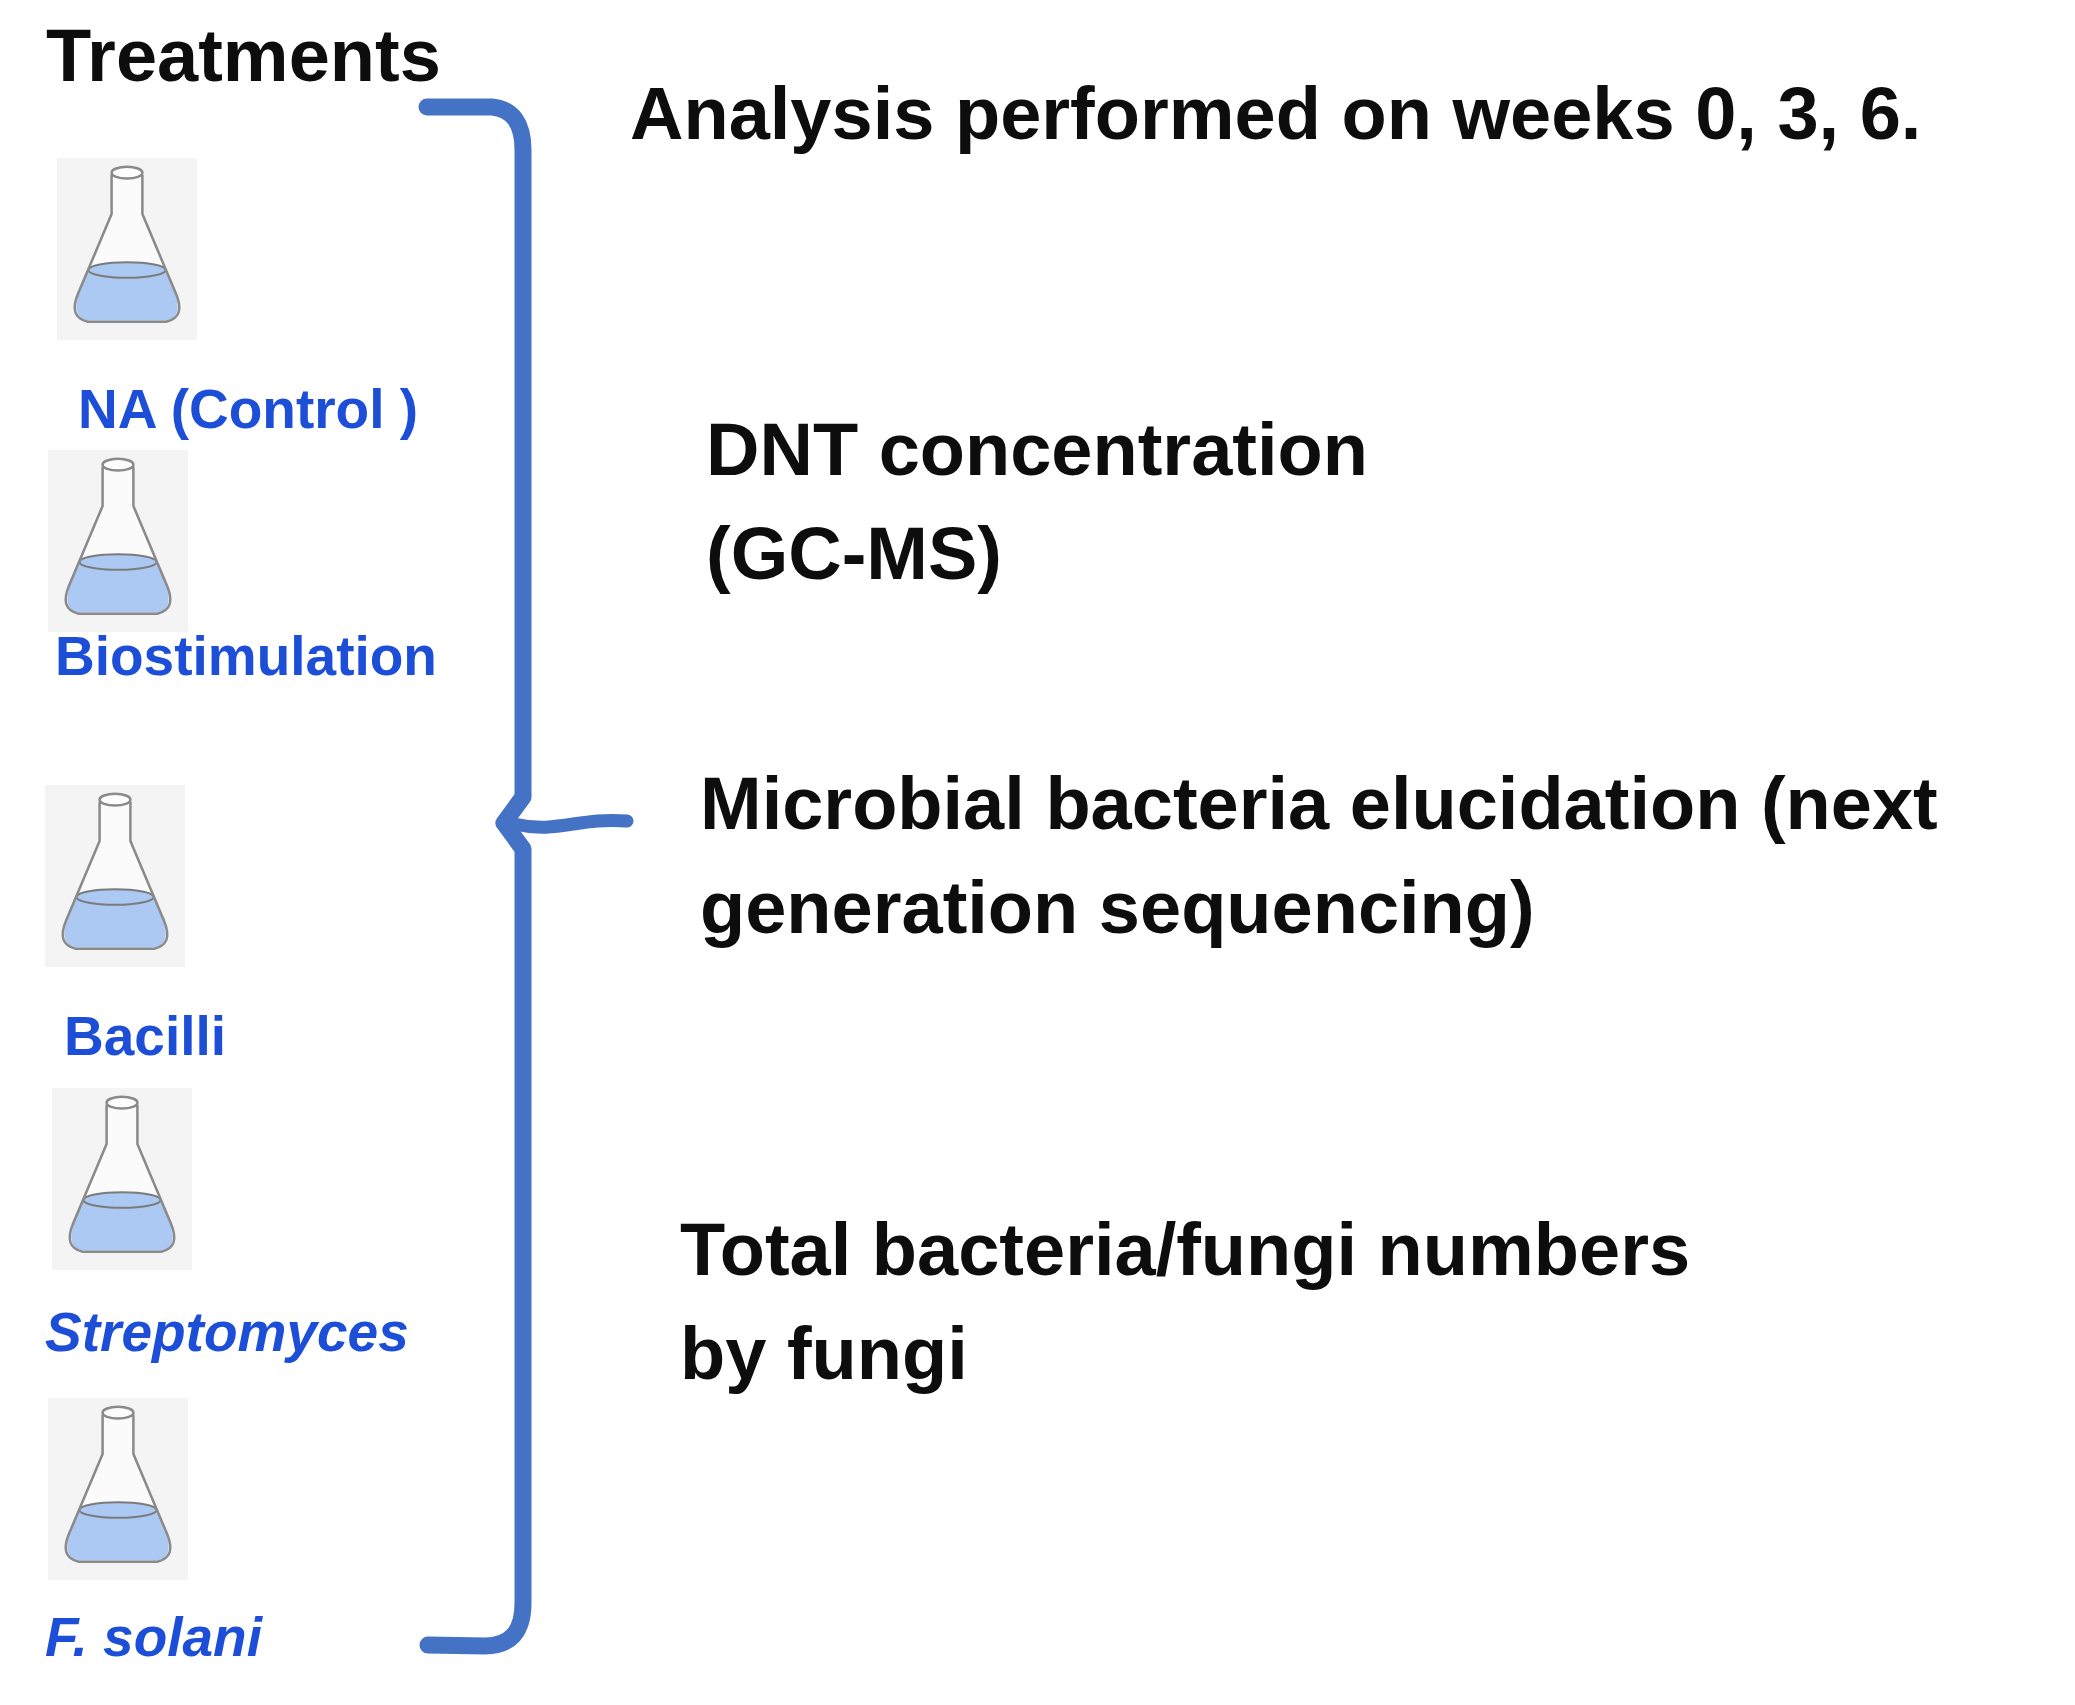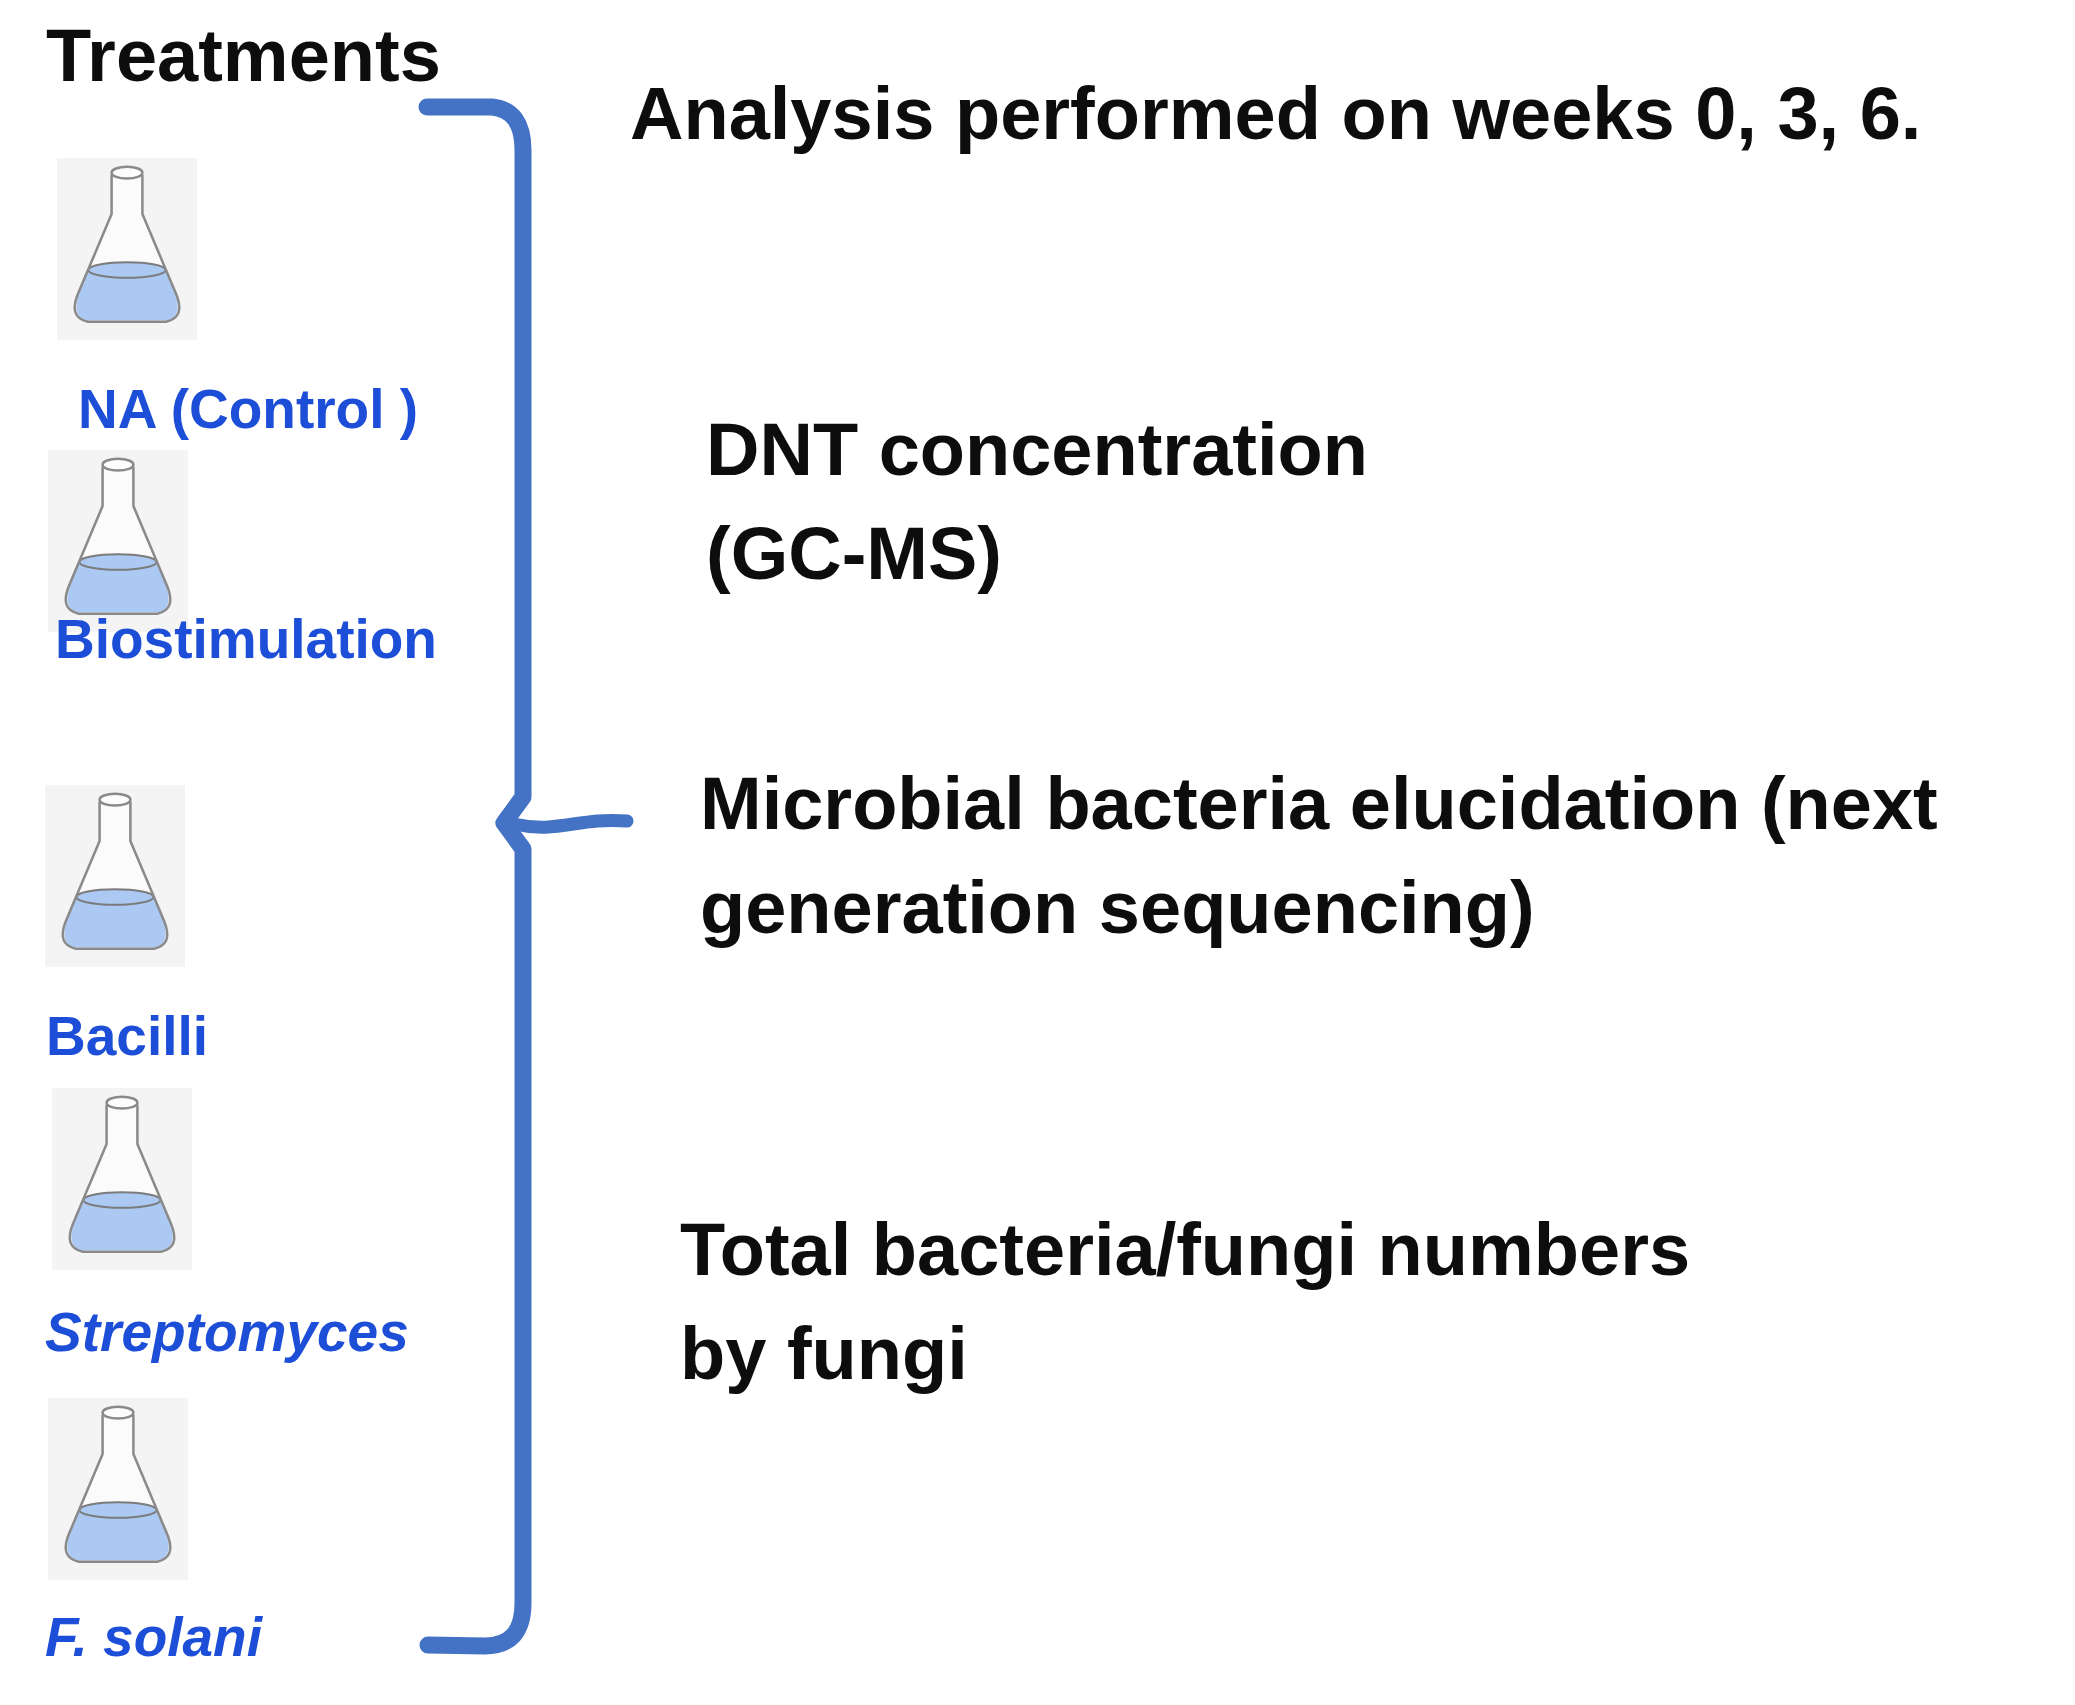--- a/index.html
+++ b/index.html
@@ -74,33 +74,33 @@
   <div class="flask-wrap" style="left:48px;top:450px;">
     <svg viewBox="0 0 100 130" preserveAspectRatio="none">
       <rect x="0" y="0" width="100" height="130" style="fill:var(--flask-bg,#f4f4f4)"></rect>
       <path d="M 39,12 L 39,40 L 15,97 Q 8,114 22,117 L 78,117 Q 92,114 85,97 L 61,40 L 61,12 Z" style="fill:#fbfbfb" stroke="none"></path>
       <path d="M 22.4,80 L 16,96 Q 9.5,113.5 22,116.1 L 78,116.1 Q 90.5,113.5 84,96 L 77.6,80 Q 50,87.5 22.4,80 Z" style="fill:var(--flask-liquid,#abc9f2)" stroke="none"></path>
       <ellipse cx="50" cy="80" rx="27.6" ry="5.6" style="fill:var(--flask-liquid,#abc9f2);stroke:var(--flask-liquid-edge,#7b7b7b)" stroke-width="1.4"></ellipse>
       <path d="M 39,12 L 39,40 L 15,97 Q 8,114 22,117 L 78,117 Q 92,114 85,97 L 61,40 L 61,12" fill="none" style="stroke:var(--flask-outline,#8a8a8a)" stroke-width="1.8" stroke-linejoin="round"></path>
       <ellipse cx="50" cy="10.5" rx="11" ry="4.2" style="fill:#fdfdfd;stroke:var(--flask-outline,#8a8a8a)" stroke-width="1.8"></ellipse>
     </svg>
   </div>
-  <div class="flask-label" style="left:55px;top:606px;">Biostimulation</div>
+  <div class="flask-label" style="left:55px;top:623px;">Biostimulation</div>
 
   <div class="flask-wrap" style="left:45px;top:785px;">
     <svg viewBox="0 0 100 130" preserveAspectRatio="none">
       <rect x="0" y="0" width="100" height="130" style="fill:var(--flask-bg,#f4f4f4)"></rect>
       <path d="M 39,12 L 39,40 L 15,97 Q 8,114 22,117 L 78,117 Q 92,114 85,97 L 61,40 L 61,12 Z" style="fill:#fbfbfb" stroke="none"></path>
       <path d="M 22.4,80 L 16,96 Q 9.5,113.5 22,116.1 L 78,116.1 Q 90.5,113.5 84,96 L 77.6,80 Q 50,87.5 22.4,80 Z" style="fill:var(--flask-liquid,#abc9f2)" stroke="none"></path>
       <ellipse cx="50" cy="80" rx="27.6" ry="5.6" style="fill:var(--flask-liquid,#abc9f2);stroke:var(--flask-liquid-edge,#7b7b7b)" stroke-width="1.4"></ellipse>
       <path d="M 39,12 L 39,40 L 15,97 Q 8,114 22,117 L 78,117 Q 92,114 85,97 L 61,40 L 61,12" fill="none" style="stroke:var(--flask-outline,#8a8a8a)" stroke-width="1.8" stroke-linejoin="round"></path>
       <ellipse cx="50" cy="10.5" rx="11" ry="4.2" style="fill:#fdfdfd;stroke:var(--flask-outline,#8a8a8a)" stroke-width="1.8"></ellipse>
     </svg>
   </div>
-  <div class="flask-label" style="left:46px;top:1003px;">Bacilli</div>
+  <div class="flask-label" style="left:64px;top:1003px;">Bacilli</div>
 
   <div class="flask-wrap" style="left:52px;top:1088px;">
     <svg viewBox="0 0 100 130" preserveAspectRatio="none">
       <rect x="0" y="0" width="100" height="130" style="fill:var(--flask-bg,#f4f4f4)"></rect>
       <path d="M 39,12 L 39,40 L 15,97 Q 8,114 22,117 L 78,117 Q 92,114 85,97 L 61,40 L 61,12 Z" style="fill:#fbfbfb" stroke="none"></path>
       <path d="M 22.4,80 L 16,96 Q 9.5,113.5 22,116.1 L 78,116.1 Q 90.5,113.5 84,96 L 77.6,80 Q 50,87.5 22.4,80 Z" style="fill:var(--flask-liquid,#abc9f2)" stroke="none"></path>
       <ellipse cx="50" cy="80" rx="27.6" ry="5.6" style="fill:var(--flask-liquid,#abc9f2);stroke:var(--flask-liquid-edge,#7b7b7b)" stroke-width="1.4"></ellipse>
       <path d="M 39,12 L 39,40 L 15,97 Q 8,114 22,117 L 78,117 Q 92,114 85,97 L 61,40 L 61,12" fill="none" style="stroke:var(--flask-outline,#8a8a8a)" stroke-width="1.8" stroke-linejoin="round"></path>
       <ellipse cx="50" cy="10.5" rx="11" ry="4.2" style="fill:#fdfdfd;stroke:var(--flask-outline,#8a8a8a)" stroke-width="1.8"></ellipse>
     </svg>

